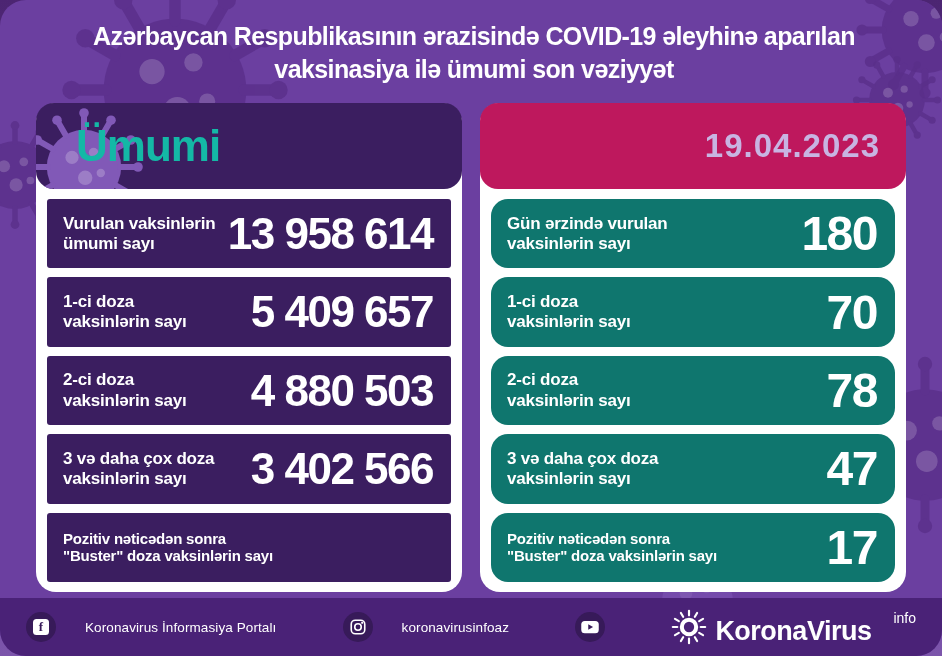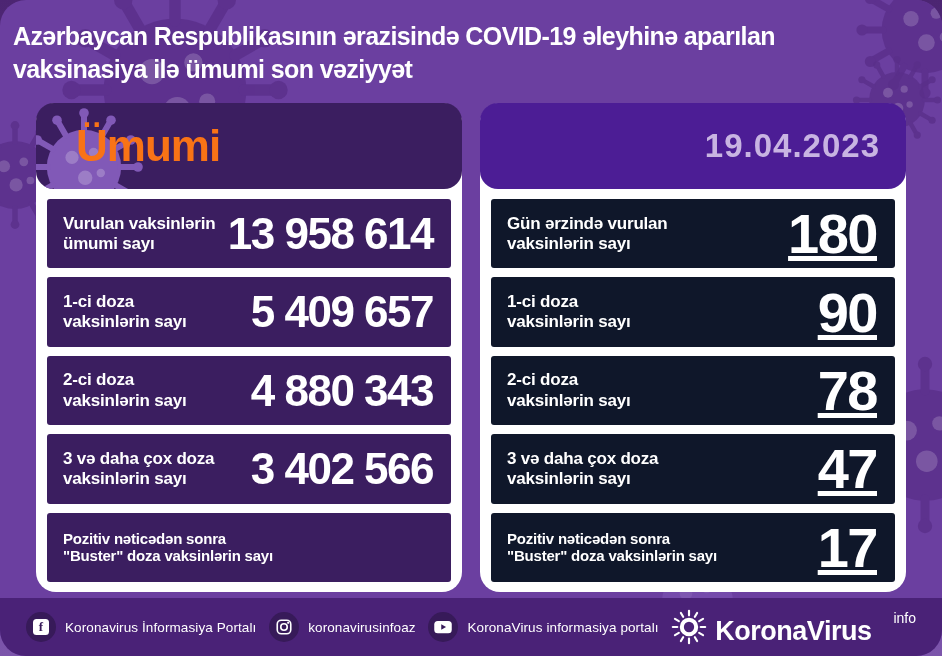--- a/index.html
+++ b/index.html
@@ -9,75 +9,75 @@
     width: 942px; height: 656px; overflow: hidden;
   }
   .canvas {
     position: relative; width: 942px; height: 656px;
     background: #6b3fa0; border-radius: 26px; overflow: hidden;
   }
   .deco { position: absolute; pointer-events: none; z-index: 0; }
 
   
   .title {
-    position: absolute; top: 20px; left: 13px; right: 0; z-index: 2;
-    color: #ffffff; font-weight: bold;
+    position: absolute; top: 20px; left: 6px; right: 0; z-index: 2;
+    text-align: center; color: #ffffff; font-weight: bold;
     font-size: 25px; line-height: 1.3; letter-spacing: -0.6px;
   }
 
   
   .panel {
     position: absolute; top: 103px; width: 426px; height: 489px;
     background: #ffffff; border-radius: 20px; z-index: 1;
   }
   .panel-left  { left: 36px; }
   .panel-right { left: 480px; }
   .panel-header {
     position: absolute; top: 0; left: 0; right: 0; height: 86px;
     border-radius: 18px; overflow: hidden;
   }
   .panel-left  .panel-header { background: #3b1e60; }
-  .panel-right .panel-header { background: #4c1d95; }
+  .panel-right .panel-header { background: #be185d; }
   .umumi-label {
-    position: relative; z-index: 1; color: #f97316; font-weight: bold;
+    position: relative; z-index: 1; color: #14b8a6; font-weight: bold;
     font-size: 44px; line-height: 86px; padding-left: 40px; letter-spacing: -1px;
   }
   .header-virus { position: absolute; left: -12px; top: 4px; z-index: 0; }
   .date-label {
     position: absolute; right: 26px; top: 0; height: 86px; line-height: 86px;
     color: #c8b4e2; font-weight: bold; font-size: 33px; letter-spacing: 1px;
   }
   .panel-body {
     position: absolute; top: 86px; bottom: 10px; left: 11px; right: 11px;
     display: flex; flex-direction: column; gap: 9px; padding-top: 10px;
   }
   .stat-row {
     flex: 1; border-radius: 3px; color: #fff;
     display: flex; align-items: center; justify-content: space-between;
     padding: 0 18px 0 16px;
   }
   .panel-left  .stat-row { background: #3b1e60; }
-  .panel-right .stat-row { background: #0f172a; }
+  .panel-right .stat-row { background: #0f766e; border-radius: 17px; }
   .stat-labels { font-weight: bold; font-size: 17px; line-height: 1.18; letter-spacing: -0.2px; }
   .stat-row.small .stat-labels { font-size: 15px; }
   .stat-value {
     font-weight: bold; font-size: 44px; letter-spacing: -1.5px;
     white-space: nowrap; text-align: right;
   }
-  .panel-right .stat-value { font-size: 56px; text-decoration: underline; }
+  .panel-right .stat-value { font-size: 48px; }
 
   
   .footer {
     position: absolute; left: 0; right: 0; bottom: 0; height: 58px;
     background: #4a2277; z-index: 1;
     display: flex; align-items: center; justify-content: space-between;
     padding: 0 26px;
   }
   .social-item { display: flex; align-items: center; gap: 9px; cursor: pointer; }
-  .social-label { color: #fff; font-size: 13.5px; letter-spacing: 0.1px; }
+  .social-label { color: #fff; font-size: 13.5px; letter-spacing: 0.1px; margin-left: 20px; }
   .icon-circle {
     width: 30px; height: 30px; border-radius: 50%; background: #371a59;
     display: flex; align-items: center; justify-content: center; flex: 0 0 auto;
   }
   .fb-square {
     width: 16px; height: 16px; background: #fff; border-radius: 3.5px;
     color: #371a59; font-weight: bold; font-size: 13px; line-height: 16px;
     text-align: center; font-family: "Liberation Serif", serif;
   }
   .brand { display: flex; align-items: center; gap: 8px; }
@@ -172,21 +172,21 @@
           <div>1-ci doza</div>
           <div>vaksinlərin sayı</div>
         </div>
         <div class="stat-value">5 409 657</div>
       </div>
       <div class="stat-row">
         <div class="stat-labels">
           <div>2-ci doza</div>
           <div>vaksinlərin sayı</div>
         </div>
-        <div class="stat-value">4 880 343</div>
+        <div class="stat-value">4 880 503</div>
       </div>
       <div class="stat-row">
         <div class="stat-labels">
           <div>3 və daha çox doza</div>
           <div>vaksinlərin sayı</div>
         </div>
         <div class="stat-value">3 402 566</div>
       </div>
       <div class="stat-row small">
         <div class="stat-labels">
@@ -207,21 +207,21 @@
           <div>Gün ərzində vurulan</div>
           <div>vaksinlərin sayı</div>
         </div>
         <div class="stat-value">180</div>
       </div>
       <div class="stat-row">
         <div class="stat-labels">
           <div>1-ci doza</div>
           <div>vaksinlərin sayı</div>
         </div>
-        <div class="stat-value">90</div>
+        <div class="stat-value">70</div>
       </div>
       <div class="stat-row">
         <div class="stat-labels">
           <div>2-ci doza</div>
           <div>vaksinlərin sayı</div>
         </div>
         <div class="stat-value">78</div>
       </div>
       <div class="stat-row">
         <div class="stat-labels">
@@ -257,21 +257,20 @@
       </span>
       <span class="social-label">koronavirusinfoaz</span>
     </div>
     <div class="social-item">
       <span class="icon-circle">
         <svg width="18" height="14" viewBox="0 0 20 16">
           <rect x="0" y="1" width="20" height="14" rx="4" fill="#fff"></rect>
           <polygon points="8,4.8 8,11.2 13.5,8" fill="#371a59"></polygon>
         </svg>
       </span>
-      <span class="social-label">KoronaVirus informasiya portalı</span>
     </div>
     <div class="brand">
       <svg width="36" height="36" viewBox="0 0 40 40" stroke="#fff" stroke-width="2.4" stroke-linecap="round">
         <circle cx="20" cy="20" r="8" fill="none" stroke-width="4.5"></circle>
         <line x1="33" y1="20" x2="38" y2="20"></line>
           <line x1="31.3" y1="26.5" x2="35.6" y2="29"></line>
         <line x1="26.5" y1="31.3" x2="29" y2="35.6"></line>
           <line x1="20" y1="33" x2="20" y2="38"></line>
         <line x1="13.5" y1="31.3" x2="11" y2="35.6"></line>
           <line x1="8.7" y1="26.5" x2="4.4" y2="29"></line>

